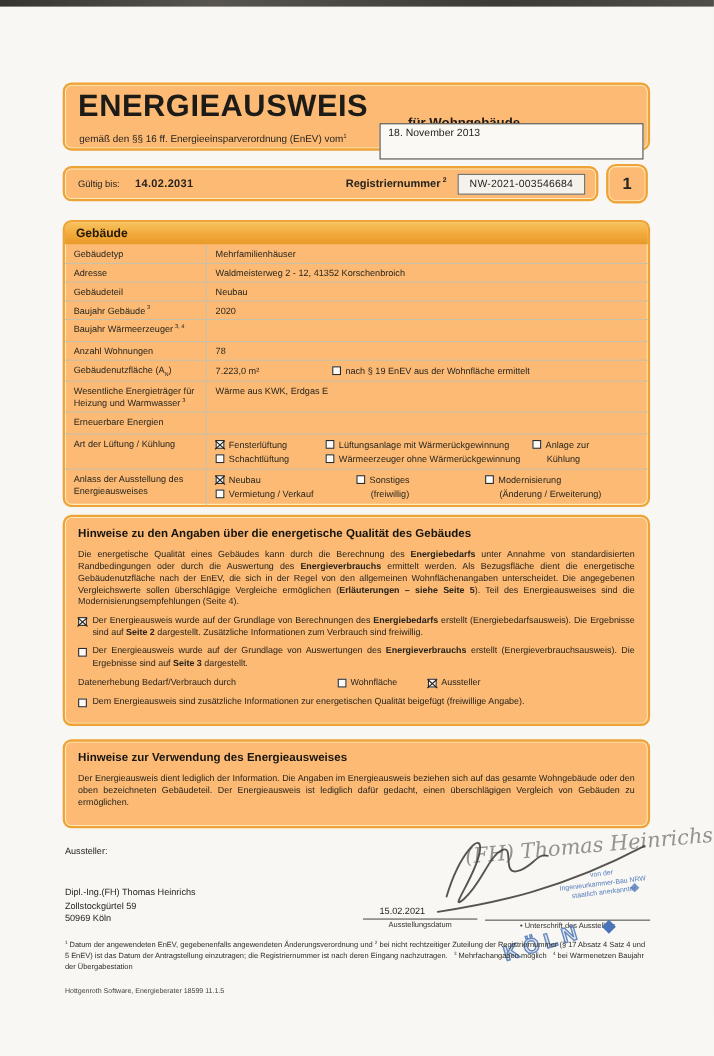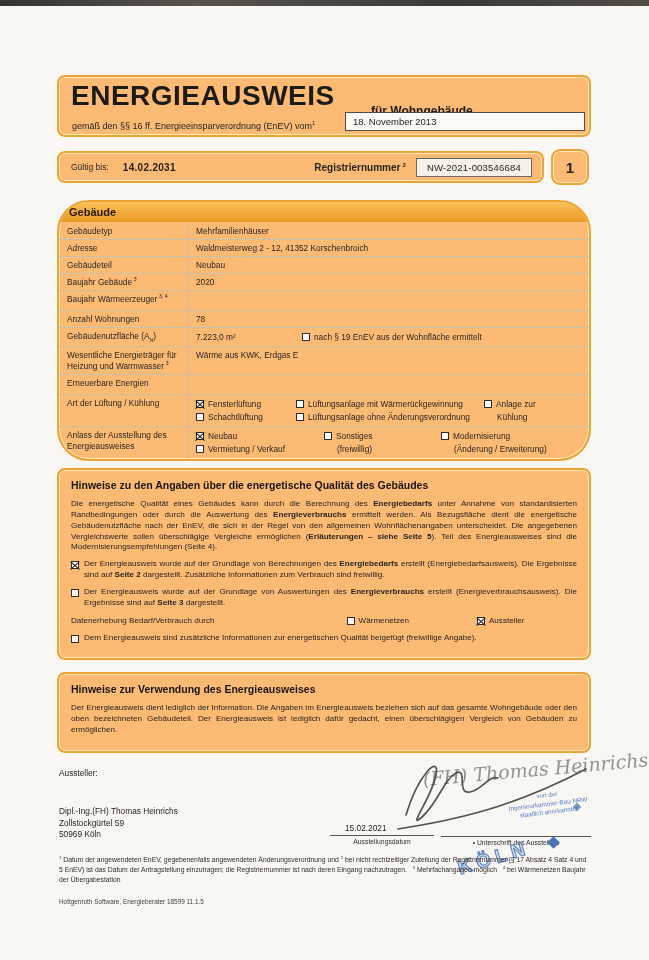--- a/index.html
+++ b/index.html
@@ -26,35 +26,35 @@
 
   
   .frame{position:absolute;left:57px;width:534px;border:2px solid var(--accent);
     border-radius:8px;background:#fdba74;box-shadow:inset 0 0 0 1px #fdeab8;}
 
   
   .header-frame{top:75px;height:62px;}
   .h-title{position:absolute;left:12px;top:3px;font-size:28px;font-weight:bold;letter-spacing:.5px;color:#1c1b18;}
   .h-sub{position:absolute;left:312px;top:27px;font-size:12px;font-weight:bold;color:#1c1b18;}
   .h-reg{position:absolute;left:13px;top:44px;font-size:9px;color:#25241f;white-space:nowrap;}
-  .h-datebox{position:absolute;left:286px;top:35px;width:240px;height:19px;border:1px solid #4f4d47;
+  .h-datebox{position:absolute;left:286px;top:35px;width:240px;height:33px;border:1px solid #4f4d47;
     font-size:9.5px;line-height:17px;padding-left:7px;background:#faf9f4;}
 
   
   .validity-frame{top:151px;height:32px;width:487px;display:flex;align-items:center;padding:0 8px;}
   .v-glabel{font-size:8.5px;margin-left:4px;}
   .v-gvalue{font-size:10px;font-weight:bold;margin-left:14px;letter-spacing:.3px;}
   .v-rlabel{font-size:10px;font-weight:bold;margin-left:auto;}
   .v-rbox{margin-left:10px;margin-right:2px;border:1px solid #6b6962;background:#f4f2ea;
     padding:3px 10px;font-size:9.5px;letter-spacing:.2px;}
   .pagenum-frame{left:551px;top:149px;width:38px;height:36px;border-radius:9px;
     display:flex;align-items:center;justify-content:center;font-size:15px;font-weight:bold;}
 
   
-  .gebaeude-frame{top:200px;overflow:hidden;border-radius:32px;}
+  .gebaeude-frame{top:200px;overflow:hidden;}
   .section-bar{height:20px;background:linear-gradient(180deg,#f8c35e 0%,#f2a93a 55%,#e89a28 100%);
     display:flex;align-items:center;padding:0 10px;font-size:11px;font-weight:bold;color:#241a08;
     border-radius:5px 5px 0 0;}
   .gtable{font-size:8.3px;line-height:11px;color:#26261f;}
   .g-row{display:flex;border-top:1px solid var(--grid);}
   .g-row:first-child{border-top:none;align-items:flex-end;}
   .g-label{width:129px;flex:none;padding:3px 4px 2px 8px;border-right:1px solid var(--grid);}
   .g-value{flex:1;padding:3px 6px 2px 8px;}
   .g-value.flexv{display:flex;align-items:center;}
   .g-value.split{padding:0;display:flex;}
@@ -73,21 +73,21 @@
   .cb.checked::after{transform:rotate(-42deg);}
 
   
   .hint{padding:9px 12px;}
   .hint-q{top:468px;min-height:192px;}
   .hint-v{top:672px;min-height:78px;}
   .hint-title{font-size:10.5px;font-weight:bold;color:#16150f;margin-bottom:8px;}
   .hint-p{font-size:8.1px;line-height:1.34;text-align:justify;margin-bottom:6px;color:#26241d;}
   .cb-para{display:flex;gap:5px;margin-bottom:6px;}
   .cb-para .txt{flex:1;font-size:8.1px;line-height:1.34;text-align:justify;color:#26241d;}
-  .daten-row{display:flex;align-items:center;font-size:8.1px;margin-bottom:7px;gap:40px;}
+  .daten-row{display:flex;align-items:center;font-size:8.1px;margin-bottom:7px;}
   .daten-row .opt{line-height:11px;}
 
   
   .aus-label{position:absolute;left:59px;top:768px;font-size:8.3px;}
   .aus-addr{position:absolute;left:59px;top:806px;font-size:8.3px;line-height:11.5px;}
   .sign-block{position:absolute;}
   .sb-value{font-size:8.3px;padding-left:15px;margin-bottom:2px;}
   .sb-line{border-top:1px solid #55534e;height:0;}
   .sb-label{font-size:6.8px;text-align:center;padding-top:2px;color:#33312d;}
 
@@ -193,21 +193,21 @@
                 <span>Schachtlüftung</span>
               </div>
           </div>
           <div class="vcol" style="width:188px">
             <div class="opt">
                 <span class="cb"></span>
                 <span>Lüftungsanlage mit Wärmerückgewinnung</span>
               </div>
             <div class="opt">
                 <span class="cb"></span>
-                <span>Lüftungsanlage ohne Änderungsverordnung</span>
+                <span>Wärmeerzeuger ohne Wärmerückgewinnung</span>
               </div>
           </div>
           <div class="vcol rest">
             <div class="opt">
                 <span class="cb"></span>
                 <span>Anlage zur</span>
               </div>
             <div class="opt indent">Kühlung</div>
           </div>
         </div>
@@ -254,21 +254,21 @@
       <div class="txt"><span>Der Energieausweis wurde auf der Grundlage von Berechnungen des </span><span class="b">Energiebedarfs</span><span> erstellt (Energiebedarfsausweis). Die Ergebnisse sind auf </span><span class="b">Seite 2</span><span> dargestellt. Zusätzliche Informationen zum Verbrauch sind freiwillig.</span></div>
     </div>
     <div class="cb-para">
       <span class="cb"></span>
       <div class="txt"><span>Der Energieausweis wurde auf der Grundlage von Auswertungen des </span><span class="b">Energieverbrauchs</span><span> erstellt (Energieverbrauchsausweis). Die Ergebnisse sind auf </span><span class="b">Seite 3</span><span> dargestellt.</span></div>
     </div>
     <div class="daten-row">
       <span>Datenerhebung Bedarf/Verbrauch durch</span>
       <span class="opt" style="margin-left:92px">
           <span class="cb"></span>
-          <span>Wärmenetzen</span>
+          <span>Wohnfläche</span>
         </span>
       <span class="opt" style="margin-left:28px">
           <span class="cb checked"></span>
           <span>Aussteller</span>
         </span>
     </div>
     <div class="cb-para" style="margin-bottom:0">
       <span class="cb"></span>
       <div class="txt"><span>Dem Energieausweis sind zusätzliche Informationen zur energetischen Qualität beigefügt (freiwillige Angabe).</span></div>
     </div>

